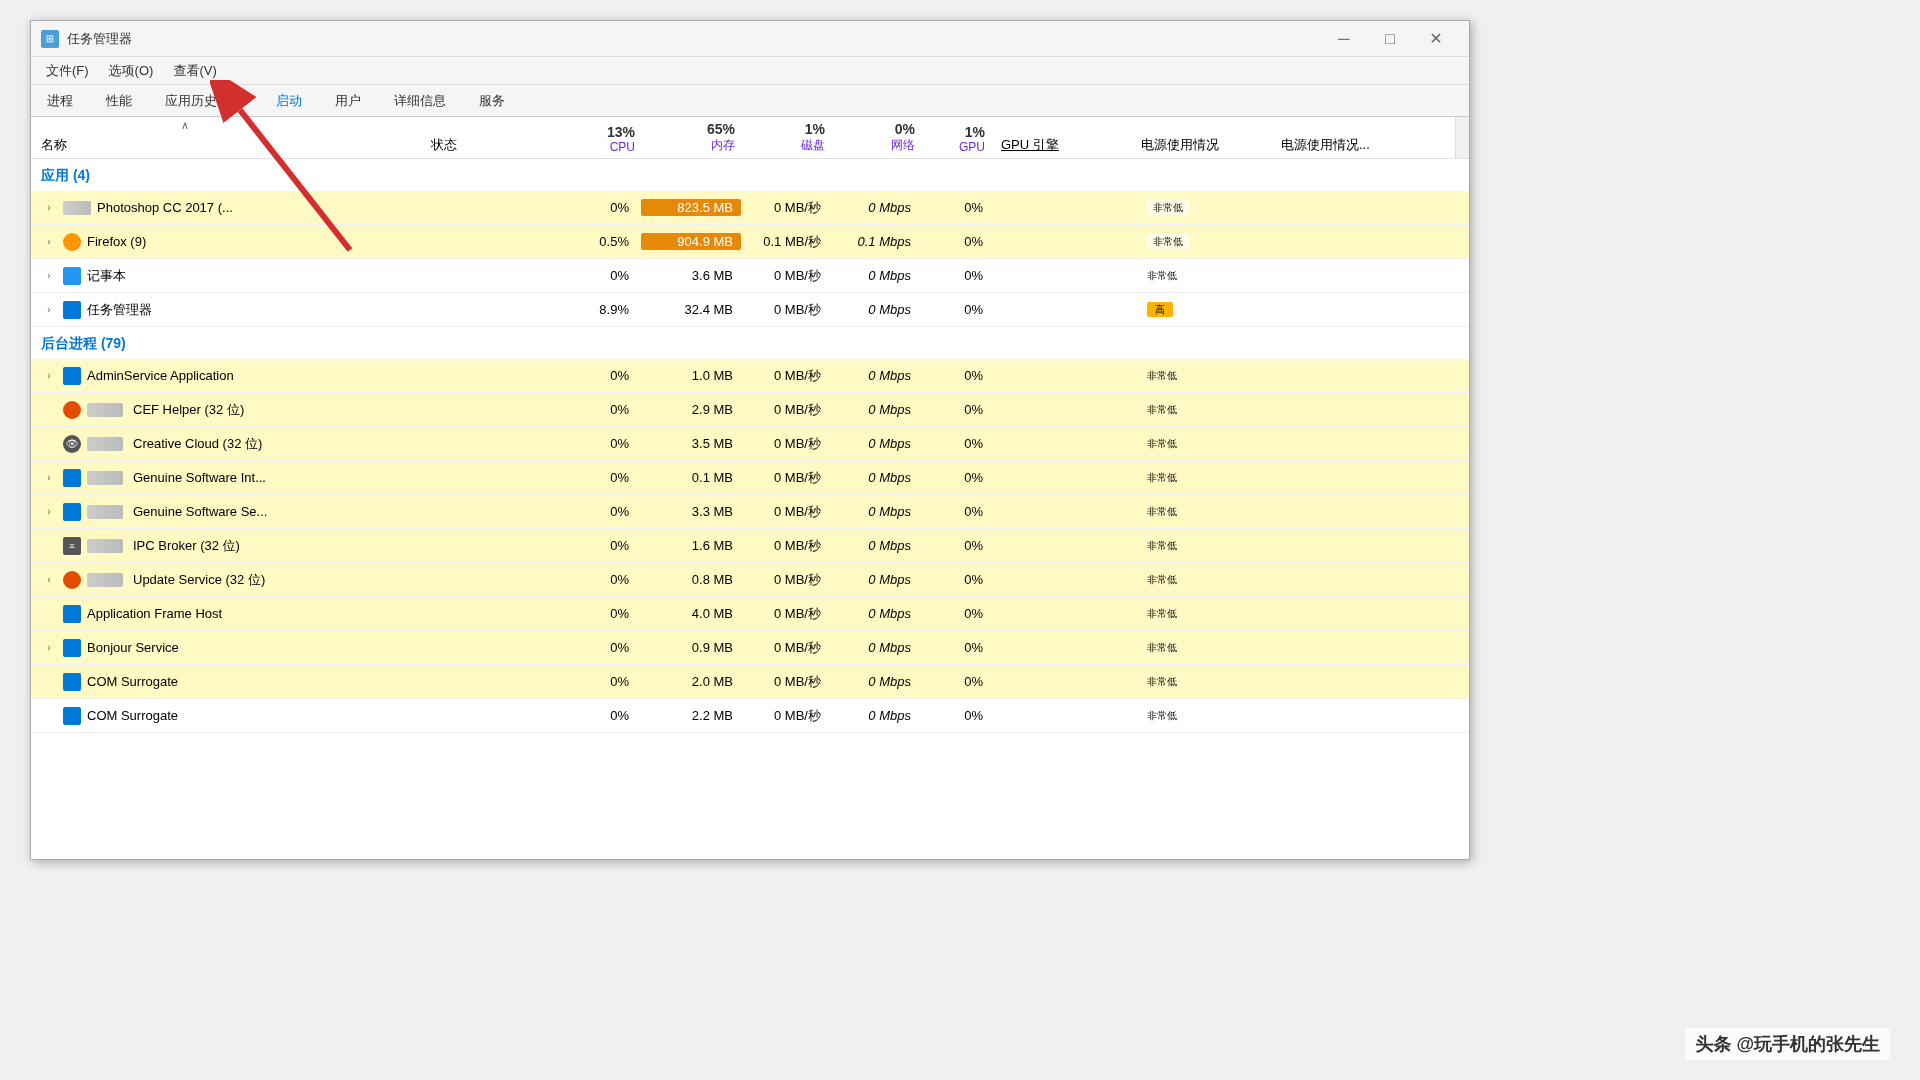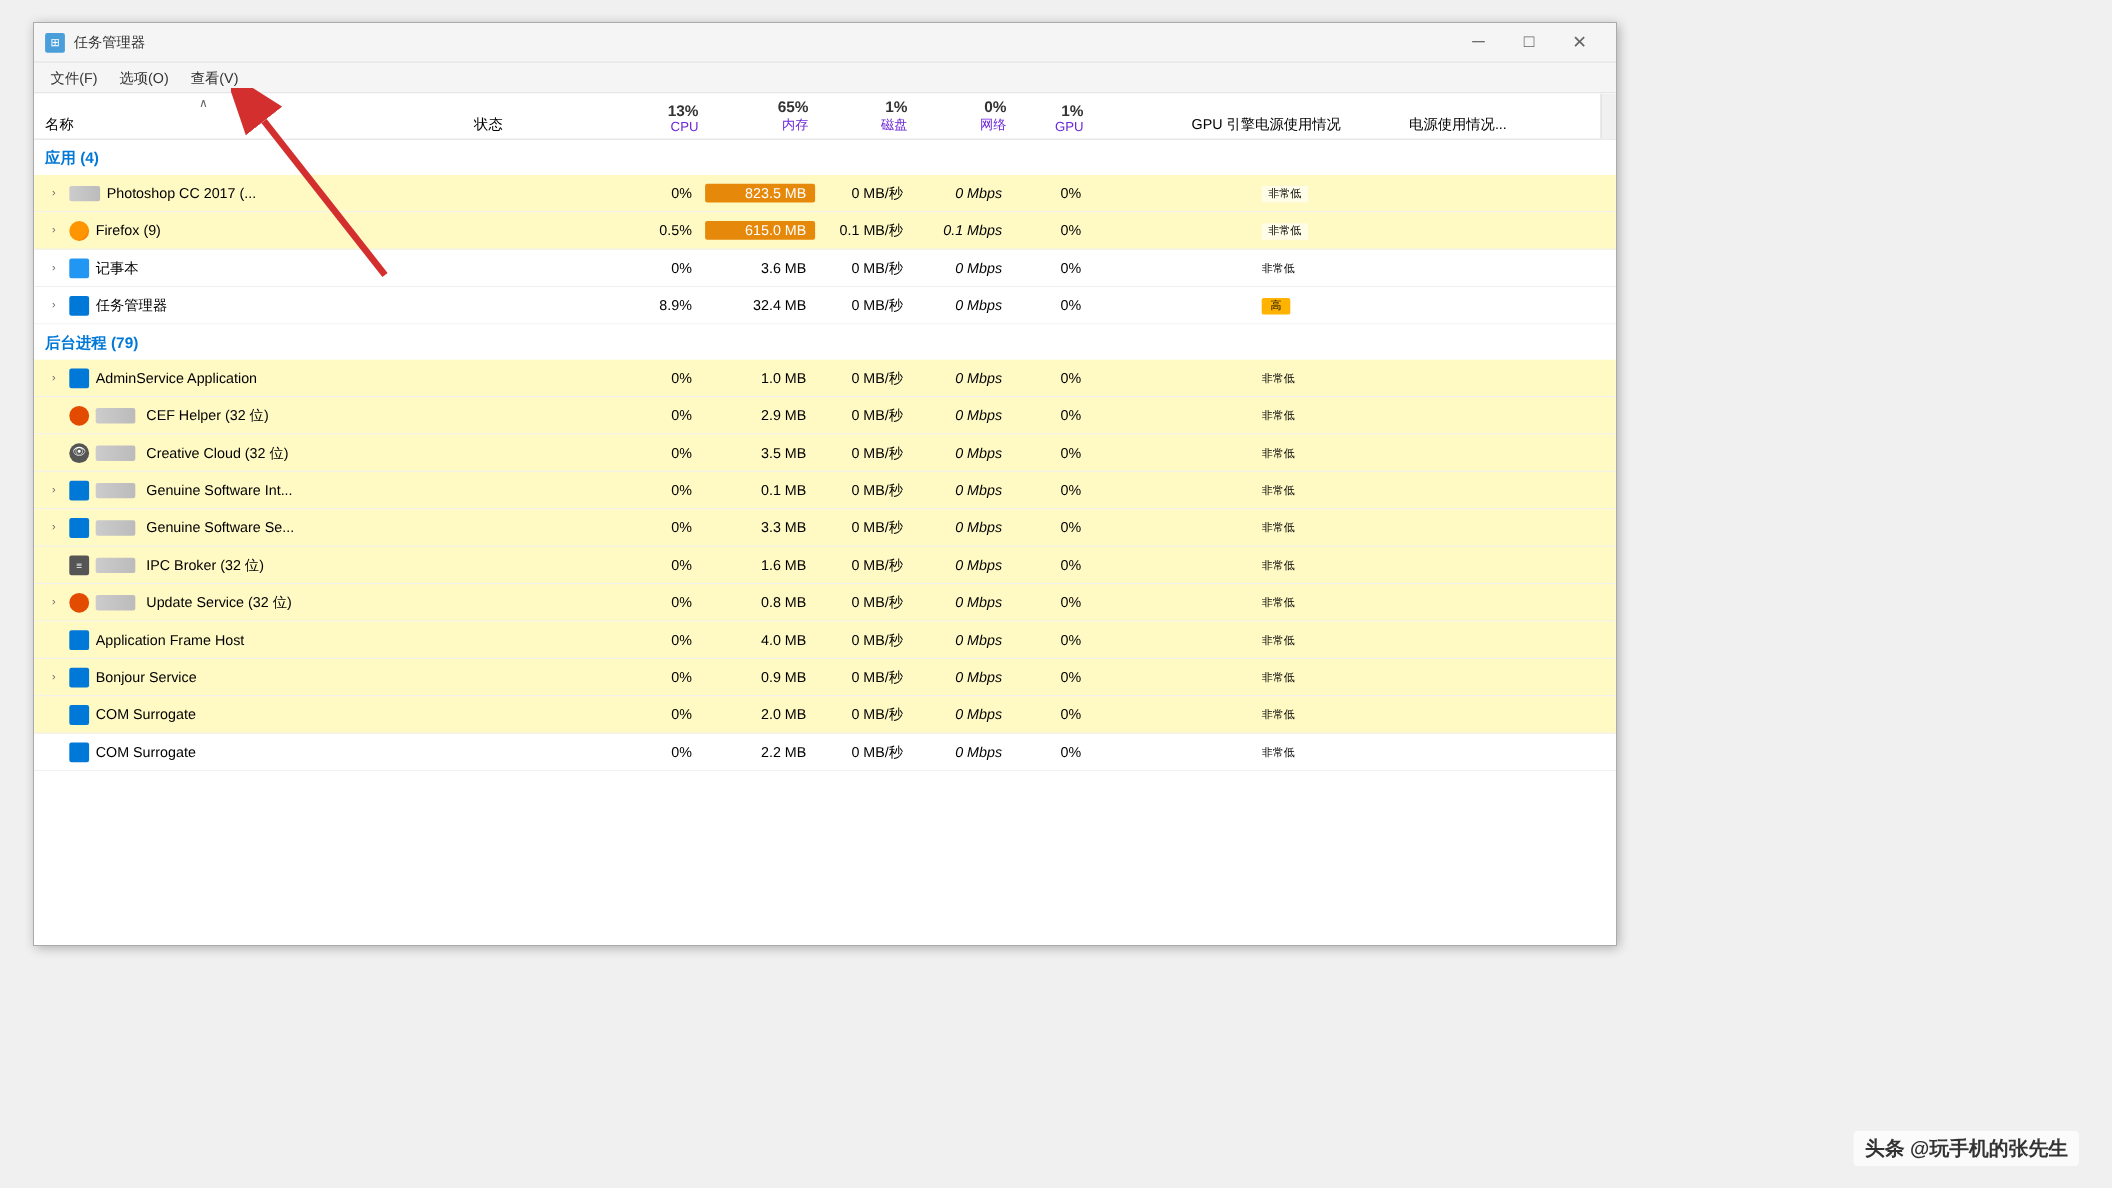--- a/index.html
+++ b/index.html
@@ -169,23 +169,24 @@
     }
 
     .col-gpu {
       width: 70px;
       text-align: right;
       flex-shrink: 0;
     }
 
     .col-gpu-engine {
       width: 150px;
-      text-align: right;
+      text-align: left;
       padding-left: 10px;
       flex-shrink: 0;
+      text-decoration: underline;
     }
 
     .col-power {
       width: 140px;
       text-align: left;
       flex-shrink: 0;
     }
 
     .col-power2 {
       width: 120px;
@@ -365,20 +366,29 @@
       <button class="title-bar-btn close">✕</button>
     </div>
   </div>
 
   <div class="menu-bar">
     <span class="menu-item">文件(F)</span>
     <span class="menu-item">选项(O)</span>
     <span class="menu-item">查看(V)</span>
   </div>
 
+  <div class="tabs-bar">
+    <div class="tab">进程</div>
+    <div class="tab">性能</div>
+    <div class="tab">应用历史记录</div>
+    <div class="tab startup">启动</div>
+    <div class="tab">用户</div>
+    <div class="tab">详细信息</div>
+    <div class="tab">服务</div>
+  </div>
 
   <div class="content-area">
 
     <div class="table-header">
 
       <div style="position:absolute;top:2px;left:150px;font-size:11px;color:#666;">∧</div>
 
       <div class="col-name header-col name-col">
         <span>名称</span>
       </div>
@@ -443,21 +453,21 @@
       </div>
 
       <div class="table-row bg-yellow-light">
         <div class="row-name">
           <span class="row-expand">›</span>
           <span style="width:18px;height:18px;background:radial-gradient(circle at 40% 40%, #ff9500 60%, #e34f00 100%);border-radius:50%;flex-shrink:0;display:inline-block;"></span>
           <span>Firefox (9)</span>
         </div>
         <div class="row-status"></div>
         <div class="row-cpu">0.5%</div>
-        <div class="row-mem" style="background-color:#e6880a;color:white;padding:1px 8px 1px 0;border-radius:2px;text-align:right;">615.0 MB</div>
+        <div class="row-mem" style="background-color:#e6880a;color:white;padding:1px 8px 1px 0;border-radius:2px;text-align:right;">904.9 MB</div>
         <div class="row-disk">0.1 MB/秒</div>
         <div class="row-net">0.1 Mbps</div>
         <div class="row-gpu">0%</div>
         <div class="row-gpu-engine"></div>
         <div class="row-power">
           <span style="background:#fffde7;padding:2px 6px;">非常低</span>
         </div>
       </div>
 
       <div class="table-row">

